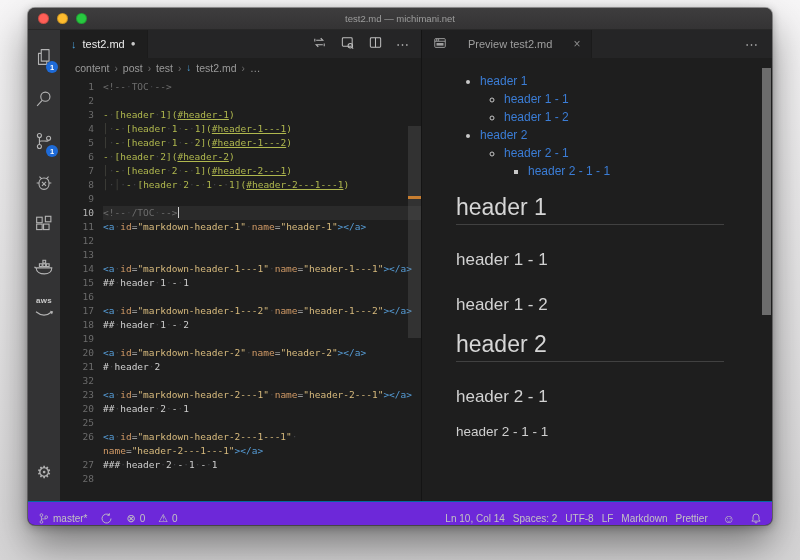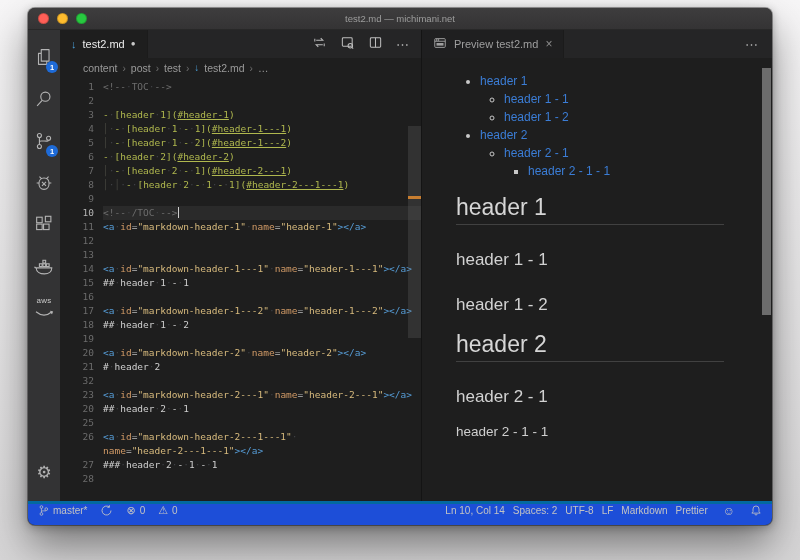--- a/index.html
+++ b/index.html
@@ -24,34 +24,34 @@
   
   .main { flex:1; display:flex; min-height:0; }
   .activitybar { width:32px; background:#333334; display:flex; flex-direction:column;
     align-items:center; padding-top:6px; flex:0 0 auto; }
   .ab-item { width:32px; height:42px; display:flex; align-items:center; justify-content:center; position:relative; }
   .ab-item svg { stroke:#cbcbcb; fill:none; stroke-width:1.2; opacity:.85; }
   .badge { position:absolute; right:2px; bottom:5px; background:#1e6bd8; color:#fff;
     font-size:7.5px; min-width:12px; height:12px; border-radius:50%;
     display:flex; align-items:center; justify-content:center; font-weight:bold; }
   .ab-settings { margin-top:auto; margin-bottom:8px; font-size:17px; color:#c6c6c6; opacity:.85; }
-  .aws-label { font-size:8px; font-weight:normal; color:#cbcbcb; letter-spacing:.3px; display:block; text-align:center; line-height:7px; }
+  .aws-label { font-size:8px; font-weight:bold; color:#cbcbcb; letter-spacing:.3px; display:block; text-align:center; line-height:7px; }
   
   .editor-group { width:362px; flex:0 0 auto; display:flex; flex-direction:column;
     border-right:1px solid #141414; position:relative; background:#1e1e1e; }
   .tabbar { height:28px; flex:0 0 auto; background:#252526; display:flex; align-items:stretch; }
   .tab { display:flex; align-items:center; gap:6px; padding:0 11px; background:#1e1e1e;
     border-right:1px solid #1b1b1b; font-size:11px; color:#ececec; }
   .mdicon { color:#4a9fd8; font-weight:bold; font-size:11px; line-height:1; }
   .mod-dot { color:#c9c9c9; font-size:8px; line-height:1; }
   .editor-actions { margin-left:auto; display:flex; align-items:center; gap:13px; padding-right:11px; }
   .editor-actions svg { stroke:#bdbdbd; fill:none; stroke-width:1.1; }
   .more-glyph { color:#bdbdbd; font-size:13px; letter-spacing:1px; }
   .breadcrumb { height:20px; flex:0 0 auto; display:flex; align-items:center; gap:5px;
-    font-size:10.5px; color:#9a9a9a; padding-left:23px; }
+    font-size:10.5px; color:#9a9a9a; padding-left:15px; }
   .breadcrumb .sep { color:#6f6f6f; font-size:10px; }
   .breadcrumb .mdicon { font-size:10px; }
   
   .code { flex:1; position:relative; font-family:"DejaVu Sans Mono", monospace;
     font-size:9.5px; line-height:14px; padding-top:2px; overflow:hidden; }
   .row { display:flex; height:14px; white-space:pre; }
   .gutter { flex:0 0 43px; text-align:right; padding-right:9px; color:#6b6b6b; }
   .row.current .gutter { color:#b5b5b5; }
   .linetext { flex:1; padding-left:0; }
   .row.current .linetext { background:#2a2a2a; }
@@ -66,39 +66,39 @@
   .tok-p { color:#cfcfcf; }
   .ws { color:#3f4145; }
   .cursor { display:inline-block; width:1px; height:11px; background:#cfcfcf;
     vertical-align:-2px; margin-left:1px; }
   .ovr { position:absolute; right:0; top:48px; width:13px; bottom:0; }
   .ovr-slider { position:absolute; right:0; top:0; width:13px; height:212px; background:rgba(121,121,121,.22); }
   .ovr-mark { position:absolute; right:0; top:70px; width:13px; height:3px; background:#c87e30; }
   
   .preview-group { flex:1; display:flex; flex-direction:column; position:relative; background:#1e1e1e; }
   .pv-tabbar { height:28px; flex:0 0 auto; background:#252526; display:flex; align-items:center; }
-  .pv-tab { display:flex; align-items:center; gap:7px; padding:0 11px; font-size:11px;
+  .pv-tab { display:flex; align-items:center; gap:21px; padding:0 11px; font-size:11px;
     color:#9f9f9f; height:100%; background:#1f1f20; border-right:1px solid #1b1b1b; }
   .pv-tab svg { stroke:#9f9f9f; fill:none; stroke-width:1.1; }
   .pv-close { color:#8b8b8b; font-size:12px; }
   .pv-more { margin-left:auto; padding-right:13px; color:#b5b5b5; font-size:13px; letter-spacing:1px; }
   .pv-body { flex:1; padding:12px 48px 0 34px; color:#cfcfcf; overflow:hidden; }
   .pv-body ul { margin:0 0 2px 0; padding-left:24px; font-size:12px; }
   .pv-body ul ul { list-style:circle; margin:0; }
   .pv-body ul ul ul { list-style:square; }
   .pv-body li { margin:4px 0; color:#c8c8c8; }
   .pv-body li > .toc-link { color:#3b7dd6; }
   .pv-body h1 { font-size:23px; font-weight:400; color:#d6d6d6; margin:16px 0 0;
     padding-bottom:3px; border-bottom:1px solid #414141; }
   .pv-body h2 { font-size:17px; font-weight:400; color:#d2d2d2; margin:25px 0 0; }
   .pv-body h3 { font-size:13.5px; font-weight:400; color:#cfcfcf; margin:17px 0 0; }
   .pv-scroll { position:absolute; right:1px; top:38px; width:9px; height:247px; background:rgba(185,185,185,.5); }
   
-  .statusbar { height:24px; flex:0 0 auto; background:#1d4ed8; border-top:3px solid #0369a1;
-    display:flex; align-items:flex-start; font-size:10px; color:#c3c3c3; padding:0 10px; }
+  .statusbar { height:24px; flex:0 0 auto; background:#6d28d9; border-top:1px solid #0369a1;
+    display:flex; align-items:flex-end; font-size:10px; color:#c3c3c3; padding:0 10px; }
   .sb-left { display:flex; align-items:center; gap:13px; }
   .sb-right { margin-left:auto; display:flex; align-items:center; gap:15px; }
   .sb-item { display:flex; align-items:center; gap:4px; white-space:nowrap; }
   .sb-item svg { stroke:#c3c3c3; fill:none; stroke-width:1.1; }
   .sb-glyph { font-size:11px; line-height:1; }
 </style>
 </head>
 <body>
 
 <div class="window">

